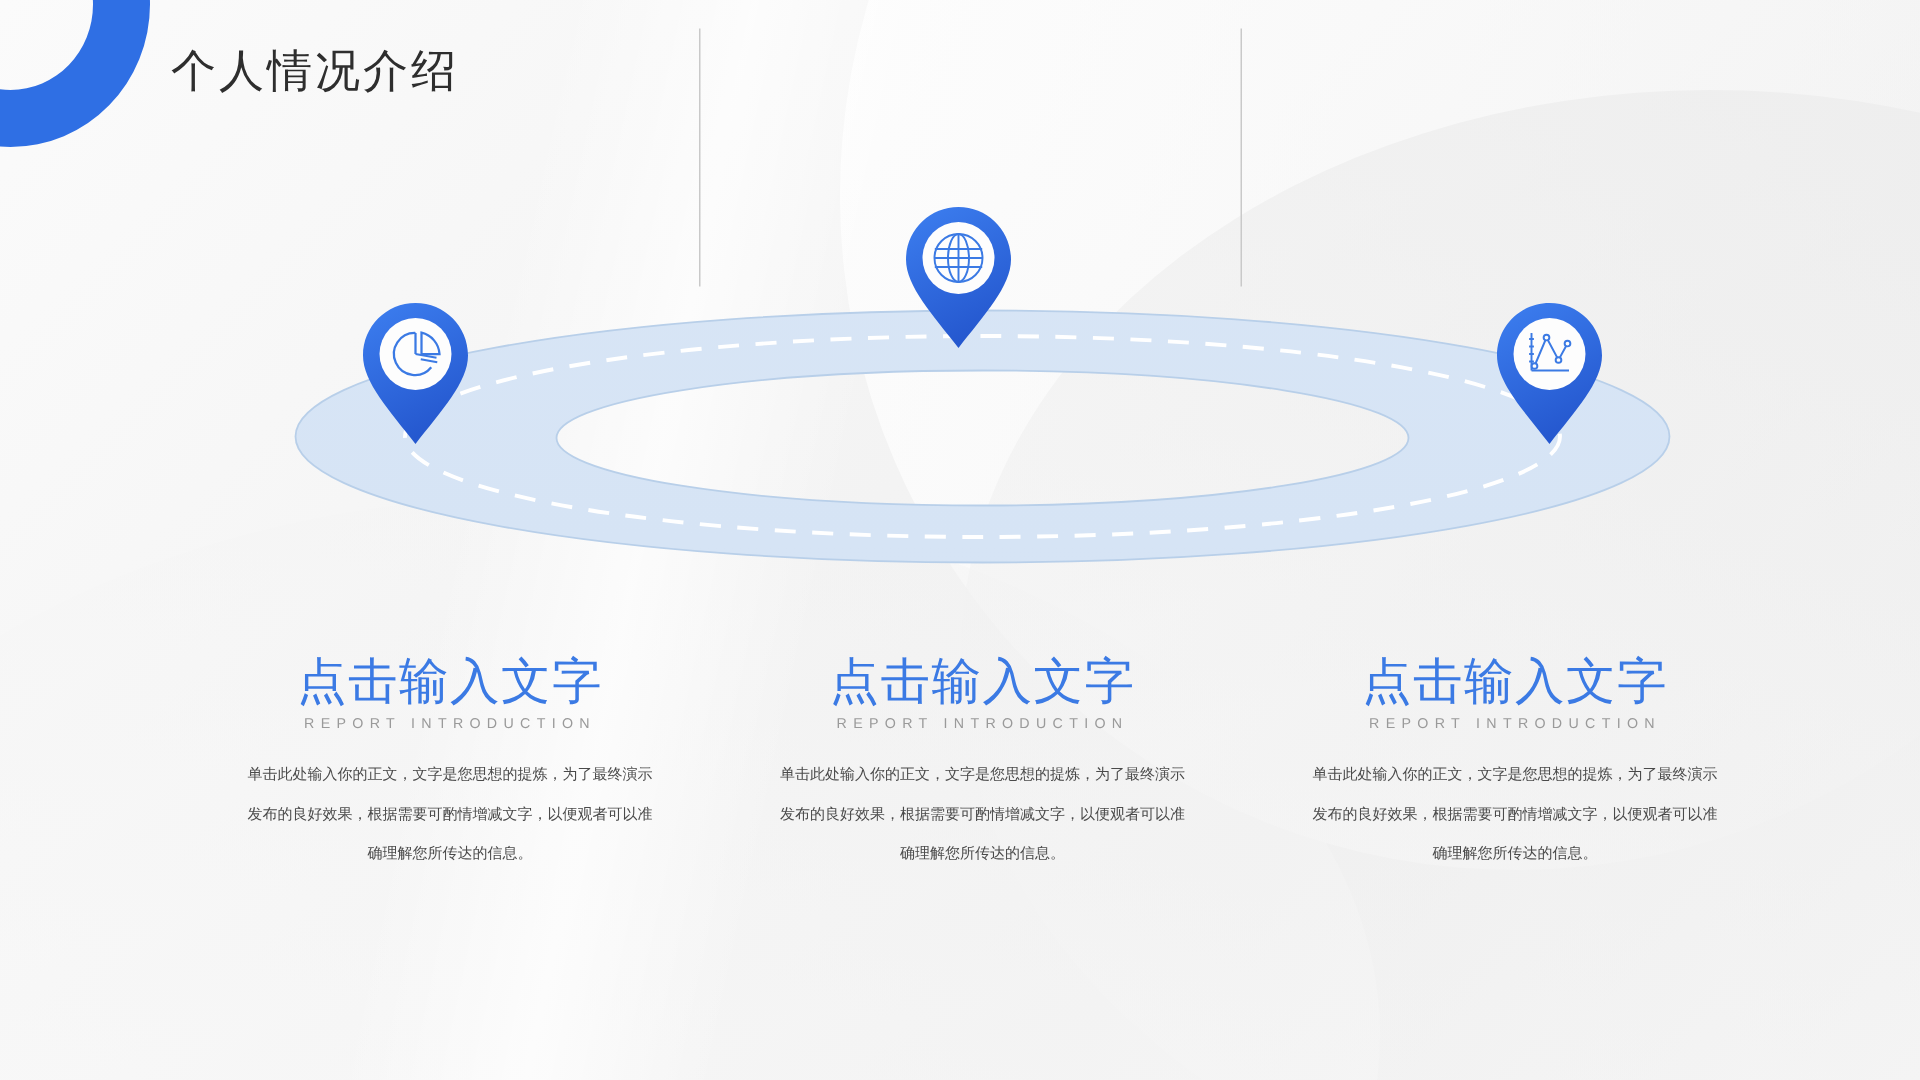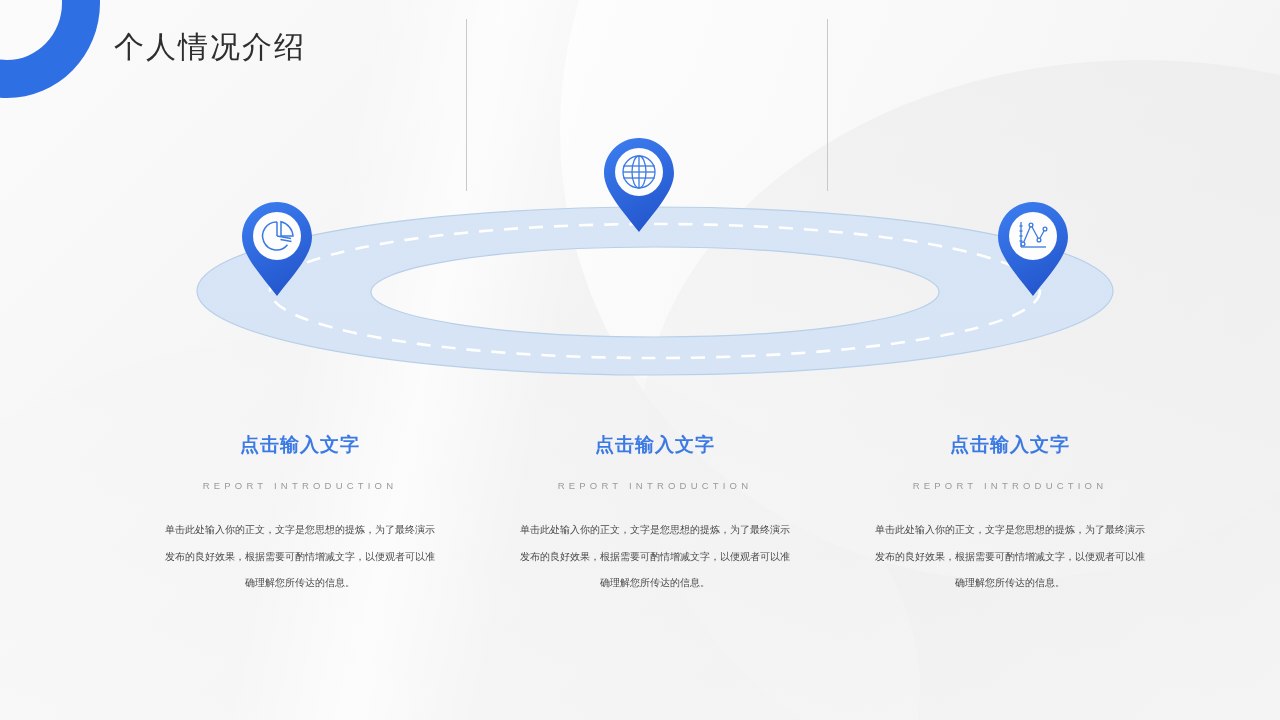--- a/index.html
+++ b/index.html
@@ -121,32 +121,32 @@
     width: 1010px;
     display: flex;
     justify-content: space-between;
   }
   .col {
     width: 300px;
     text-align: center;
     position: relative;
   }
   .col-head {
-    font-size: 19px;
-    font-weight: bold;
+    font-size: 33px;
+    font-weight: normal;
     color: #3b7ae4;
     letter-spacing: 1px;
     font-family: "DejaVu Sans", "Liberation Sans", sans-serif;
-    margin: 0 0 22px 0;
+    margin: 0 0 0 0;
   }
   .col-sub {
     font-size: 9.5px;
     color: #9a9a9a;
     letter-spacing: 4.2px;
-    margin: 0 0 26px 0;
+    margin: 0 0 16px 0;
     font-family: "Liberation Sans", sans-serif;
   }
   .col-body {
     font-size: 10px;
     line-height: 26.5px;
     color: #4a4a4a;
     font-family: "DejaVu Sans", "Liberation Sans", sans-serif;
     padding: 0 14px;
     margin: 0;
   }

